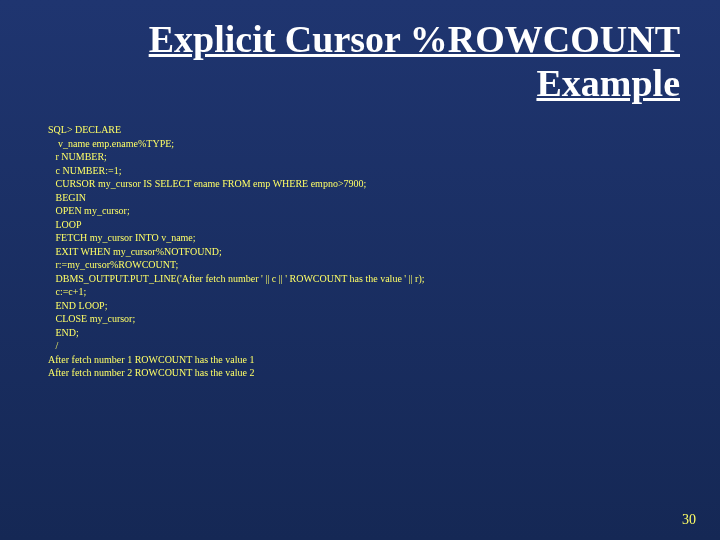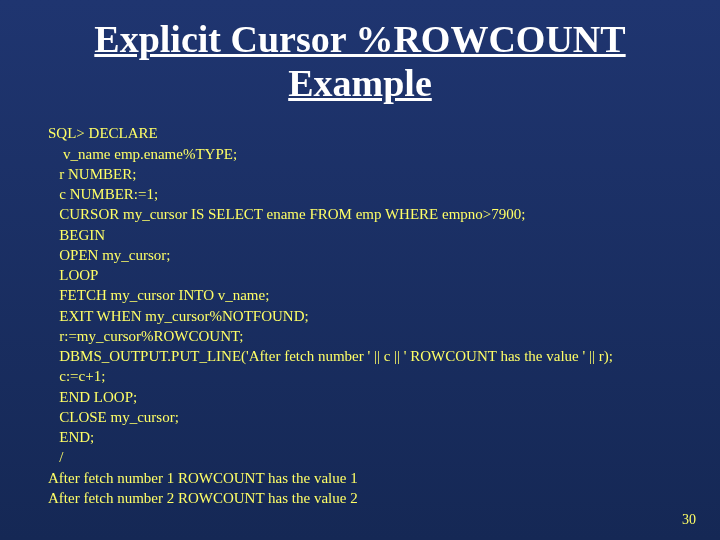--- a/index.html
+++ b/index.html
@@ -13,30 +13,30 @@
   .slide {
     width: 720px;
     height: 540px;
     padding: 18px 40px 20px 40px;
     position: relative;
   }
   .title {
     color: #ffffff;
     font-size: 38px;
     font-weight: bold;
-    text-align: center;
+    text-align: right;
     line-height: 1.15;
     text-decoration: underline;
     margin-bottom: 18px;
     font-family: "Times New Roman", Times, serif;
   }
   .code-block {
     color: #ffff66;
     font-family: "Times New Roman", Times, serif;
-    font-size: 15px;
+    font-size: 10px;
     line-height: 1.35;
     white-space: pre;
     padding-left: 8px;
     margin-top: 18px;
   }
   .page-num {
     position: absolute;
     bottom: 12px;
     right: 24px;
     color: #ffff66;

